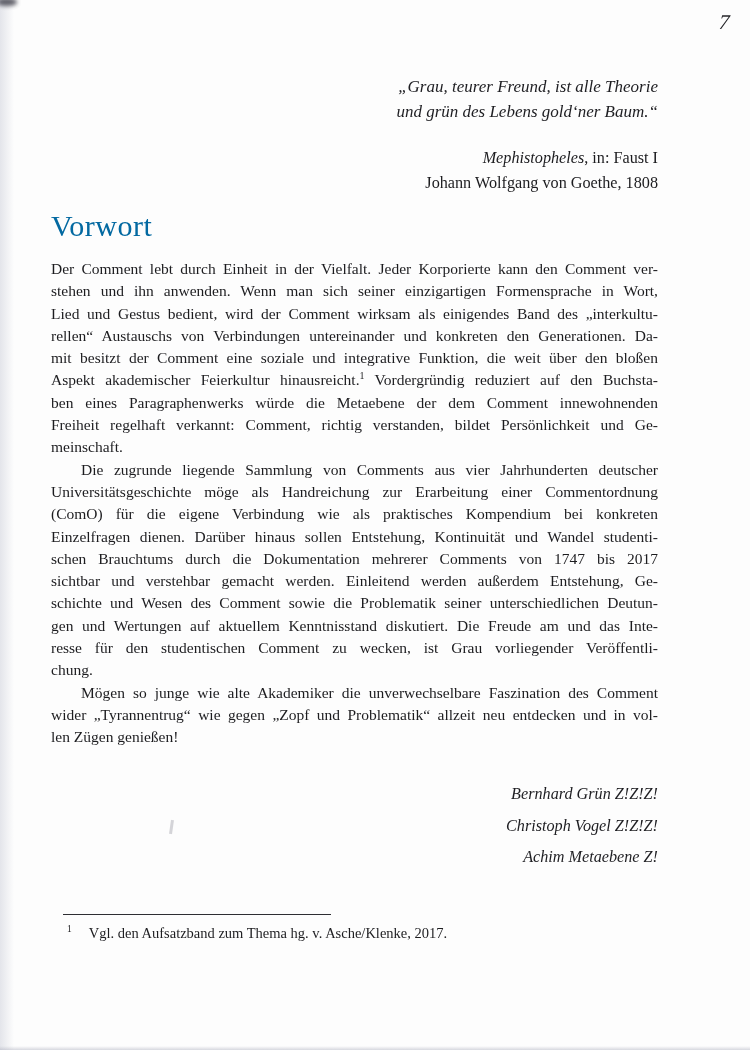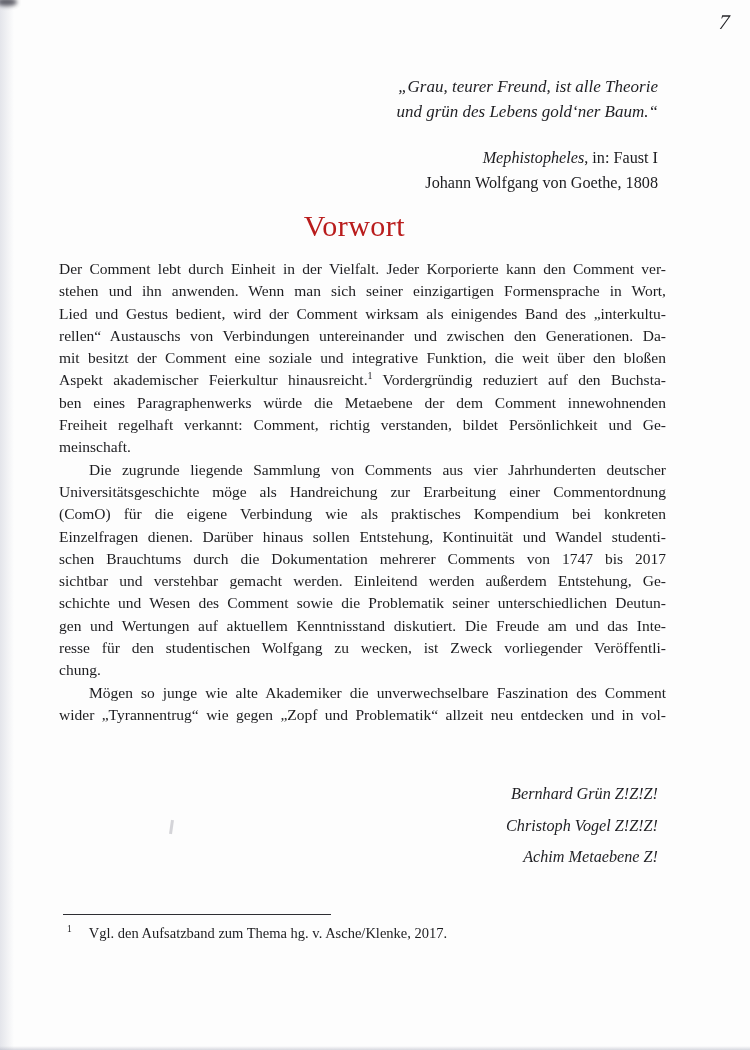--- a/index.html
+++ b/index.html
@@ -49,26 +49,26 @@
     text-align:right;font-style:italic;
     font-size:17px;line-height:25px;color:#1e1e22;
   }
   .attribution{
     position:absolute;top:146px;left:0;width:100%;
     text-align:right;font-size:16.2px;line-height:24.5px;
   }
   .attribution .it{font-style:italic;}
   .page-title{
     position:absolute;top:207px;left:0;width:100%;
-    margin:0;text-align:center;
+    margin:0;
     font-size:30px;font-weight:normal;line-height:38px;
-    color:#b91c1c;letter-spacing:0.5px;
+    color:#0369a1;letter-spacing:0.5px;
   }
   .bodytext{
-    position:absolute;top:258px;left:8px;width:100%;
+    position:absolute;top:258px;left:0;width:100%;
     font-size:15.5px;line-height:22.3px;
     color:#1c1c1f;
   }
   .tline{
     text-align:justify;
     text-align-last:justify;
     white-space:normal;
   }
   .tline.end{
     text-align-last:left;
@@ -121,38 +121,39 @@
         <div><span class="it">Mephistopheles</span><span>, in: Faust I</span></div>
         <div><span>Johann Wolfgang von Goethe, 1808</span></div>
       </div>
 
     <h1 class="page-title">Vorwort</h1>
 
     <div class="bodytext" id="bodytext">
         <div class="tline"><span>Der Comment lebt durch Einheit in der Vielfalt. Jeder Korporierte kann den Comment ver-</span></div>
         <div class="tline"><span>stehen und ihn anwenden. Wenn man sich seiner einzigartigen Formensprache in Wort,</span></div>
         <div class="tline"><span>Lied und Gestus bedient, wird der Comment wirksam als einigendes Band des „interkultu-</span></div>
-        <div class="tline"><span>rellen“ Austauschs von Verbindungen untereinander und zwischen den Generationen. Da-</span></div>
+        <div class="tline"><span>rellen“ Austauschs von Verbindungen untereinander und konkreten den Generationen. Da-</span></div>
         <div class="tline"><span>mit besitzt der Comment eine soziale und integrative Funktion, die weit über den bloßen</span></div>
         <div class="tline"><span>Aspekt akademischer Feierkultur hinausreicht.</span><sup>1</sup><span> Vordergründig reduziert auf den Buchsta-</span></div>
         <div class="tline"><span>ben eines Paragraphenwerks würde die Metaebene der dem Comment innewohnenden</span></div>
         <div class="tline"><span>Freiheit regelhaft verkannt: Comment, richtig verstanden, bildet Persönlichkeit und Ge-</span></div>
         <div class="tline end"><span>meinschaft.</span></div>
         <div class="tline indent"><span>Die zugrunde liegende Sammlung von Comments aus vier Jahrhunderten deutscher</span></div>
         <div class="tline"><span>Universitätsgeschichte möge als Handreichung zur Erarbeitung einer </span><span class="it">Commentordnung</span></div>
         <div class="tline"><span>(ComO) für die </span><span class="it">eigene Verbindung</span><span> wie als praktisches Kompendium bei konkreten</span></div>
         <div class="tline"><span>Einzelfragen dienen. Darüber hinaus sollen Entstehung, Kontinuität und Wandel studenti-</span></div>
         <div class="tline"><span>schen Brauchtums durch die Dokumentation mehrerer Comments von 1747 bis 2017</span></div>
         <div class="tline"><span>sichtbar und verstehbar gemacht werden. Einleitend werden außerdem Entstehung, Ge-</span></div>
         <div class="tline"><span>schichte und Wesen des Comment sowie die Problematik seiner unterschiedlichen Deutun-</span></div>
         <div class="tline"><span>gen und Wertungen auf aktuellem Kenntnisstand diskutiert. Die Freude am und das Inte-</span></div>
-        <div class="tline"><span>resse für den studentischen Wolfgang zu wecken, ist Zweck vorliegender Veröffentli-</span></div>
+        <div class="tline"><span>resse für den studentischen Comment zu wecken, ist Grau vorliegender Veröffentli-</span></div>
         <div class="tline end"><span>chung.</span></div>
         <div class="tline indent"><span>Mögen so junge wie alte Akademiker die unverwechselbare Faszination des Comment</span></div>
         <div class="tline"><span>wider „Tyrannentrug“ wie gegen „Zopf und Problematik“ allzeit neu entdecken und in vol-</span></div>
+        <div class="tline end"><span>len Zügen genießen!</span></div>
       </div>
 
     <div class="signatures" id="signatures">
         <div>Bernhard Grün Z!Z!Z!</div>
         <div>Christoph Vogel Z!Z!Z!</div>
         <div>Achim Metaebene Z!</div>
       </div>
 
     <div class="footnote">
       <div class="footnote-rule"></div>

